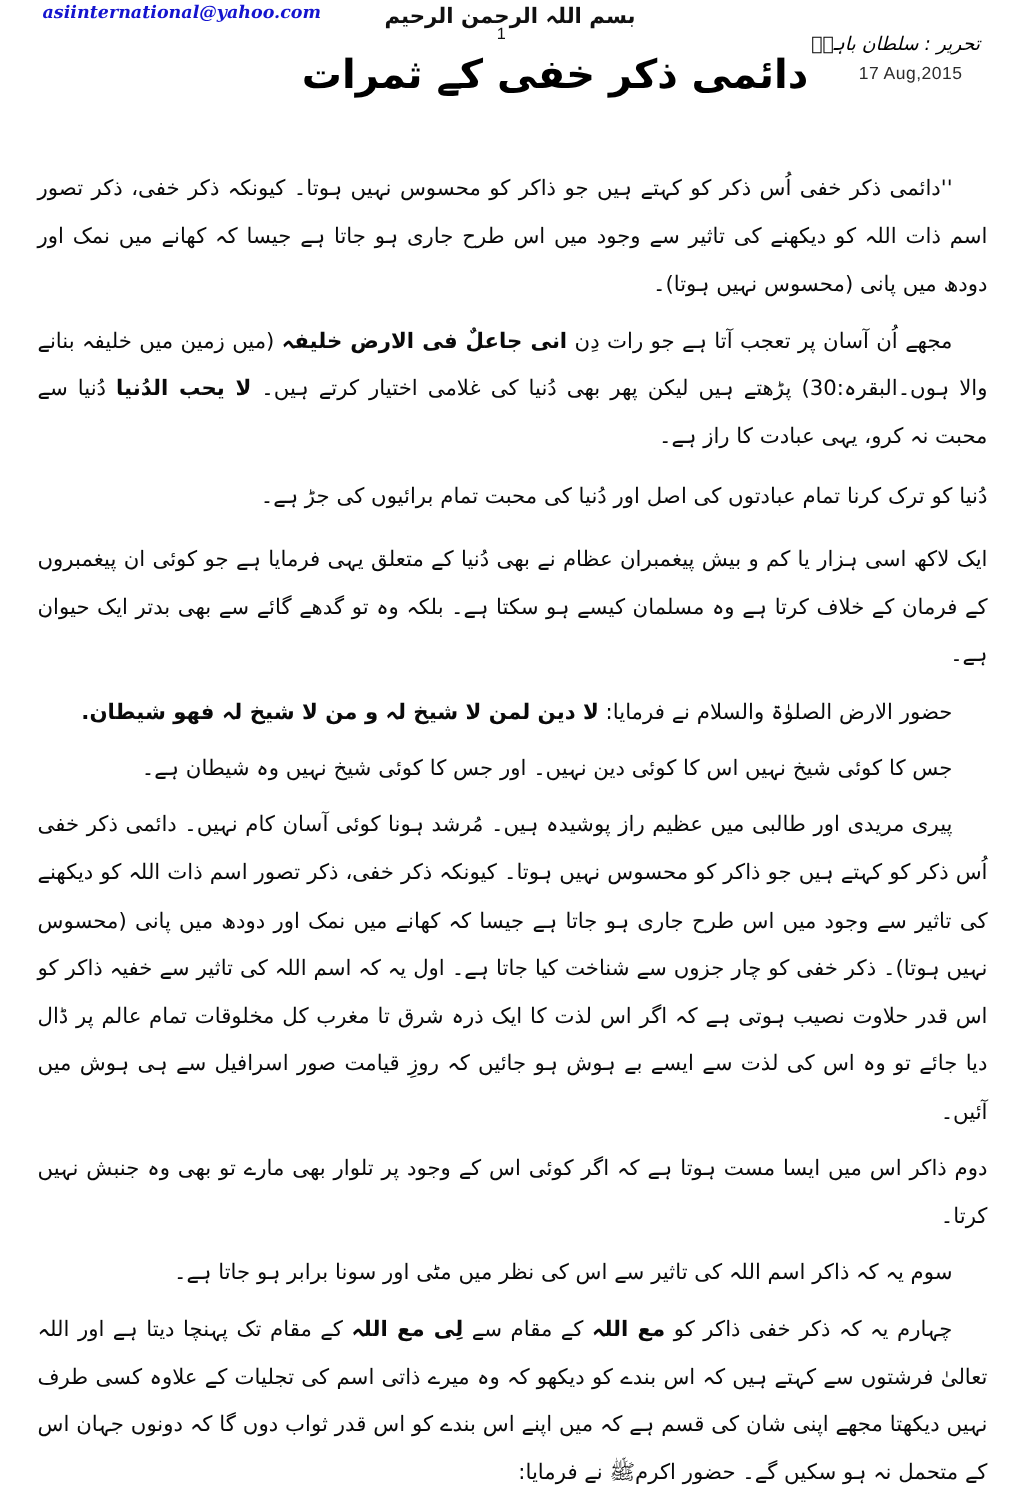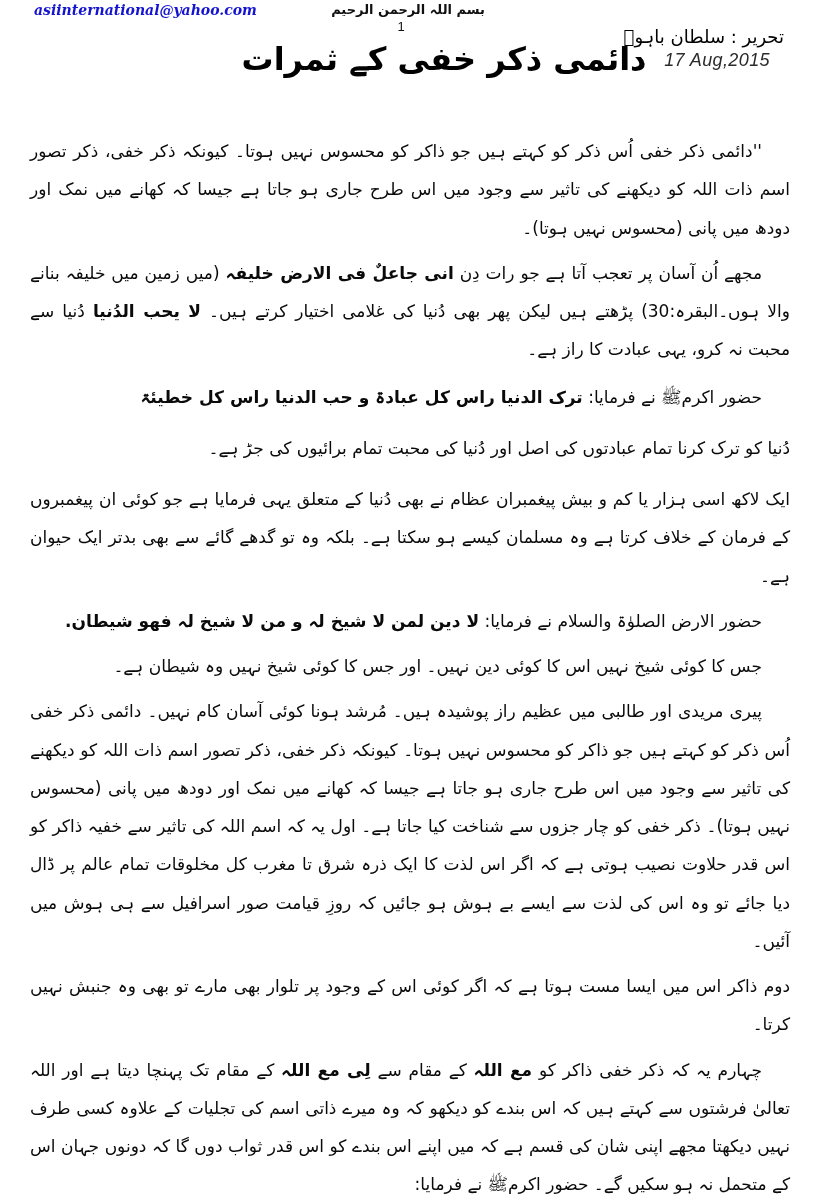--- a/index.html
+++ b/index.html
@@ -11,34 +11,34 @@
   }
   
   .header { position:relative; height:118px; flex:0 0 auto; }
   .hdr-email {
     position:absolute; top:2px; left:34px;
     font-family:"DejaVu Serif", serif; font-style:italic; font-weight:bold;
     font-size:14px; color:#1414cf; text-decoration:none; cursor:pointer;
   }
   .bismillah {
     position:absolute; top:2px; left:0; right:0; text-align:center;
-    font-size:13px; font-weight:bold; color:#101010; direction:rtl;
+    font-size:17px; font-weight:bold; color:#101010; direction:rtl;
   }
   .pageno {
     position:absolute; top:19px; left:0; right:14px; text-align:center;
     font-family:"Liberation Sans", sans-serif; font-size:13px; color:#101010;
   }
   .byline {
     position:absolute; top:26px; right:32px; text-align:right;
-    font-size:18px; direction:rtl; color:#000;
+    font-size:15px; direction:rtl; color:#000;font-style:italic;
   }
   .date {
     position:absolute; top:50px; right:46px;
-    font-family:"Liberation Sans", sans-serif; font-size:18px;
-    color:#2b2b2b; letter-spacing:.4px;font-style:italic;
+    font-family:"Liberation Sans", sans-serif; font-size:14px;
+    color:#2b2b2b; letter-spacing:.4px;
   }
   .title {
     position:absolute; top:40px; left:0; right:0; text-align:center;
     font-size:32px; font-weight:bold; direction:rtl; color:#000;
     transform:translateX(36px);
   }
   
   .body {
     flex:0 0 auto; padding:14px 26px 0 30px;
     direction:rtl; text-align:justify;
@@ -67,23 +67,20 @@
   <div class="body">
 
     <p class="para indent">
       <span>''دائمی ذکر خفی اُس ذکر کو کہتے ہیں جو ذاکر کو محسوس نہیں ہوتا۔ کیونکہ ذکر خفی، ذکر تصور اسم ذات اللہ کو دیکھنے کی تاثیر سے وجود میں اس طرح جاری ہو جاتا ہے جیسا کہ کھانے میں نمک اور دودھ میں پانی (محسوس نہیں ہوتا)۔</span>
     </p>
 
     <p class="para indent">
       <span>مجھے اُن آسان پر تعجب آتا ہے جو رات دِن </span><span class="b">انی جاعلٌ فی الارض خلیفہ</span><span> (میں زمین میں خلیفہ بنانے والا ہوں۔البقرہ:30) پڑھتے ہیں لیکن پھر بھی دُنیا کی غلامی اختیار کرتے ہیں۔ </span><span class="b">لا یحب الدُنیا</span><span> دُنیا سے محبت نہ کرو، یہی عبادت کا راز ہے۔</span>
     </p>
 
-    <p class="para indent sp">
-      <span>حضور اکرمﷺ نے فرمایا: </span><span class="b">ترک الدنیا راس کل عبادۃ و حب الدنیا راس کل خطیئۃ</span>
-    </p>
 
     <p class="para center sp">
       <span>دُنیا کو ترک کرنا تمام عبادتوں کی اصل اور دُنیا کی محبت تمام برائیوں کی جڑ ہے۔</span>
     </p>
 
     <p class="para">
       <span>ایک لاکھ اسی ہزار یا کم و بیش پیغمبران عظام نے بھی دُنیا کے متعلق یہی فرمایا ہے جو کوئی ان پیغمبروں کے فرمان کے خلاف کرتا ہے وہ مسلمان کیسے ہو سکتا ہے۔ بلکہ وہ تو گدھے گائے سے بھی بدتر ایک حیوان ہے۔</span>
     </p>
 
 
@@ -96,20 +93,23 @@
     </p>
 
     <p class="para indent">
       <span>پیری مریدی اور طالبی میں عظیم راز پوشیدہ ہیں۔ مُرشد ہونا کوئی آسان کام نہیں۔ دائمی ذکر خفی اُس ذکر کو کہتے ہیں جو ذاکر کو محسوس نہیں ہوتا۔ کیونکہ ذکر خفی، ذکر تصور اسم ذات اللہ کو دیکھنے کی تاثیر سے وجود میں اس طرح جاری ہو جاتا ہے جیسا کہ کھانے میں نمک اور دودھ میں پانی (محسوس نہیں ہوتا)۔ ذکر خفی کو چار جزوں سے شناخت کیا جاتا ہے۔ اول یہ کہ اسم اللہ کی تاثیر سے خفیہ ذاکر کو اس قدر حلاوت نصیب ہوتی ہے کہ اگر اس لذت کا ایک ذرہ شرق تا مغرب کل مخلوقات تمام عالم پر ڈال دیا جائے تو وہ اس کی لذت سے ایسے بے ہوش ہو جائیں کہ روزِ قیامت صور اسرافیل سے ہی ہوش میں آئیں۔</span>
     </p>
 
     <p class="para">
       <span>دوم ذاکر اس میں ایسا مست ہوتا ہے کہ اگر کوئی اس کے وجود پر تلوار بھی مارے تو بھی وہ جنبش نہیں کرتا۔</span>
     </p>
 
+    <p class="para indent">
+      <span>سوم یہ کہ ذاکر اسم اللہ کی تاثیر سے اس کی نظر میں مٹی اور سونا برابر ہو جاتا ہے۔</span>
+    </p>
 
     <p class="para indent">
       <span>چہارم یہ کہ ذکر خفی ذاکر کو </span><span class="b">مع اللہ</span><span> کے مقام سے </span><span class="b">لِی مع اللہ</span><span> کے مقام تک پہنچا دیتا ہے اور اللہ تعالیٰ فرشتوں سے کہتے ہیں کہ اس بندے کو دیکھو کہ وہ میرے ذاتی اسم کی تجلیات کے علاوہ کسی طرف نہیں دیکھتا مجھے اپنی شان کی قسم ہے کہ میں اپنے اس بندے کو اس قدر ثواب دوں گا کہ دونوں جہان اس کے متحمل نہ ہو سکیں گے۔ حضور اکرمﷺ نے فرمایا: </span>
     </p>
 
   </div>
 
 </div>
 
 </body></html>

